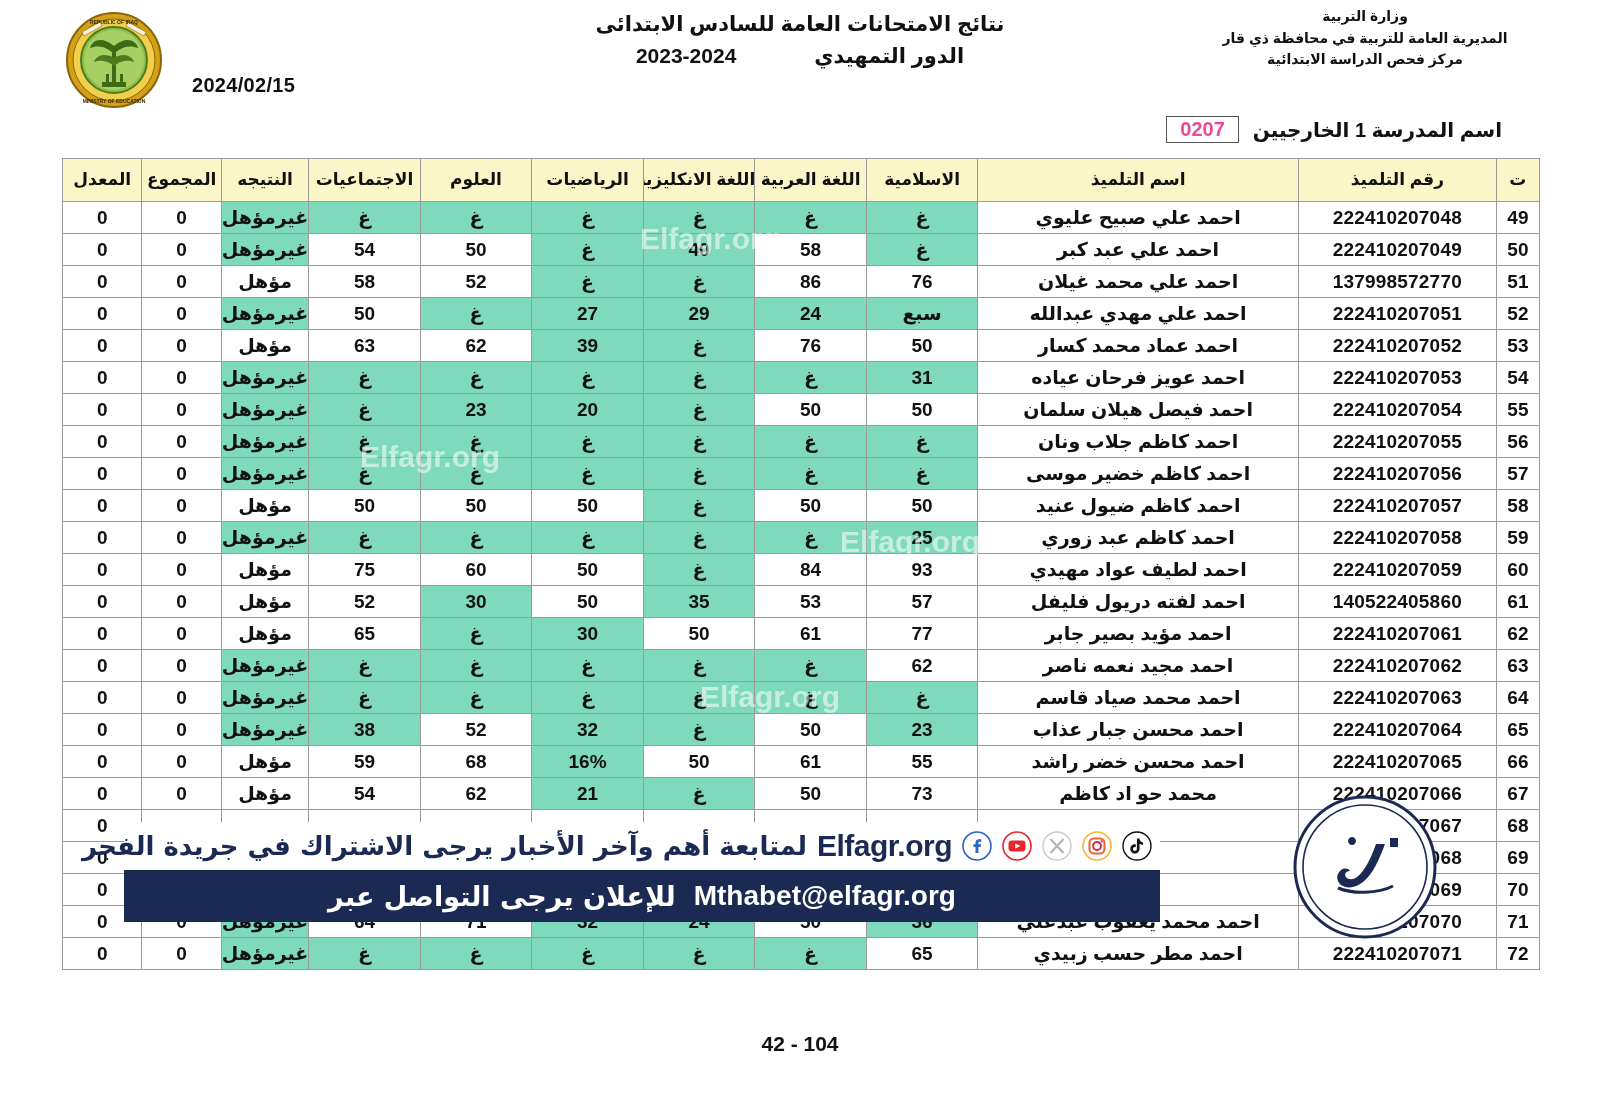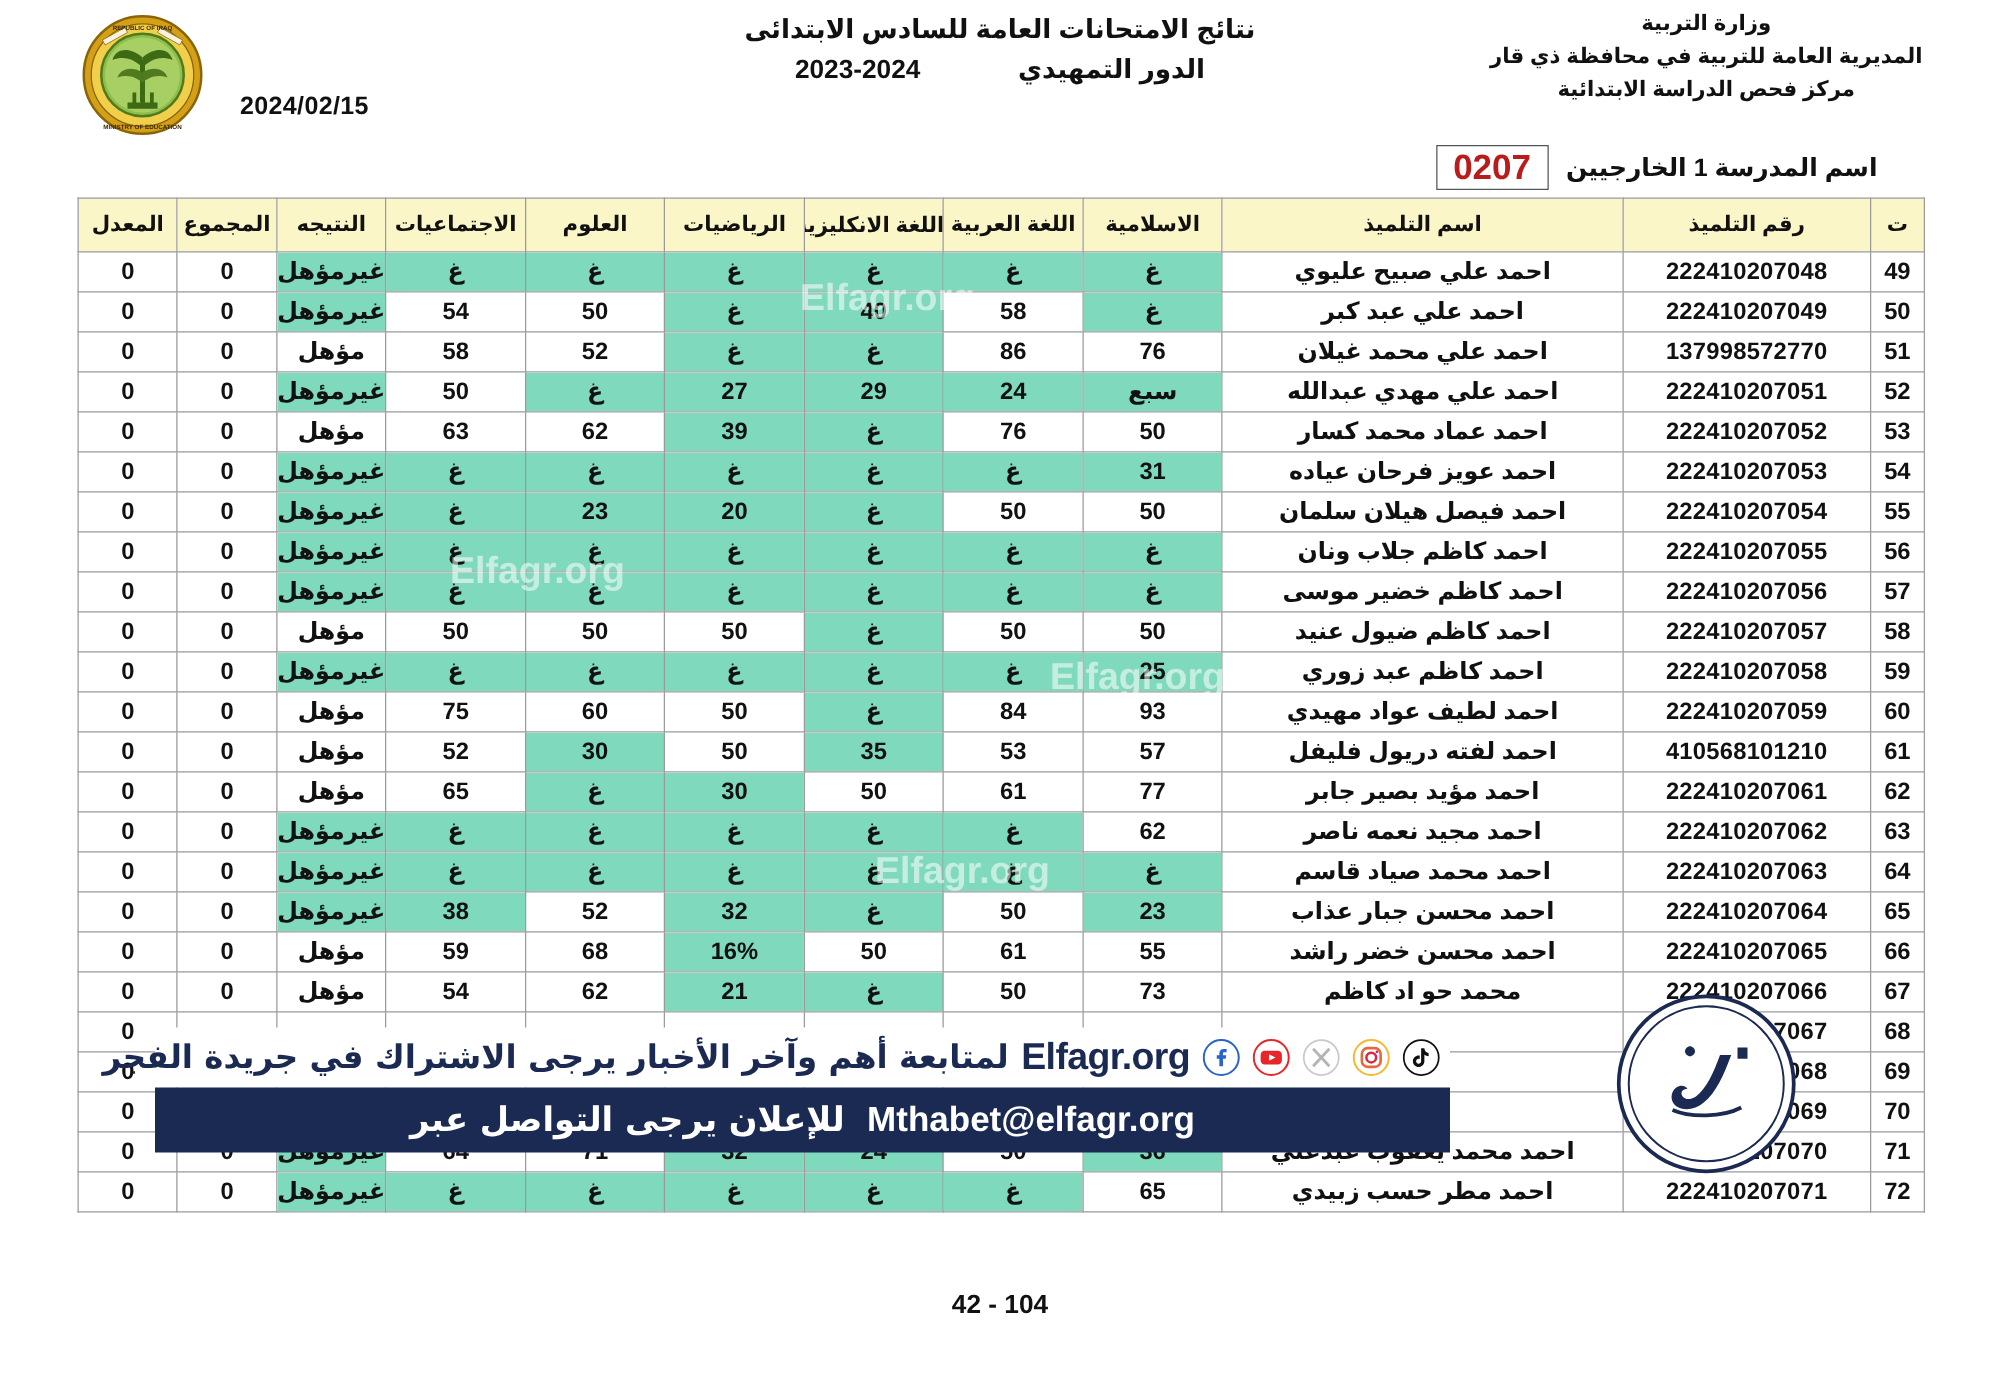--- a/index.html
+++ b/index.html
@@ -34,31 +34,31 @@
   .center-head .l2{
     font-size:21px;font-weight:bold;color:#111;white-space:nowrap;
     line-height:1.5;
     display:flex;justify-content:center;gap:78px;direction:rtl;
   }
   .center-head .l2 .yr{direction:ltr;}
   .right-head{
     position:absolute;right:20px;top:6px;text-align:center;width:430px;
     line-height:1.55;
   }
-  .right-head div{font-size:17px;font-weight:bold;color:#111;white-space:nowrap;}
+  .right-head div{font-size:14px;font-weight:bold;color:#111;white-space:nowrap;}
 
   
   .school-line{
     position:absolute;right:98px;top:116px;
     display:flex;align-items:center;gap:14px;direction:rtl;
   }
   .school-line .lbl{font-size:20px;font-weight:bold;color:#111;white-space:nowrap;}
   .school-code{
-    border:1px solid #555;padding:1px 13px;font-size:28px;font-weight:bold;
-    color:#b91c1c;direction:ltr;background:#fff;margin-left:39px;
+    border:1px solid #555;padding:1px 13px;font-size:20px;font-weight:bold;
+    color:#ec4899;direction:ltr;background:#fff;margin-left:39px;
   }
 
   
   .tbl-wrap{position:absolute;left:62px;top:158px;width:1478px;}
   table.results{
     border-collapse:collapse;width:1478px;table-layout:fixed;
     direction:rtl;
   }
   table.results th,table.results td{
     border:1px solid #9a9a9a;
@@ -385,21 +385,21 @@
             <td class="c-sub absent">غ</td>
             <td class="c-sub pass">50</td>
             <td class="c-sub pass">60</td>
             <td class="c-sub pass">75</td>
             <td class="c-res res-pass">مؤهل</td>
             <td class="c-tot zero">0</td>
             <td class="c-avg zero">0</td>
           </tr>
           <tr>
             <td class="c-ts ts">61</td>
-            <td class="c-id idnum">410568101210</td>
+            <td class="c-id idnum">140522405860</td>
             <td class="c-name name">احمد لفته دريول فليفل</td>
             <td class="c-sub pass">57</td>
             <td class="c-sub pass">53</td>
             <td class="c-sub absent">35</td>
             <td class="c-sub pass">50</td>
             <td class="c-sub absent">30</td>
             <td class="c-sub pass">52</td>
             <td class="c-res res-pass">مؤهل</td>
             <td class="c-tot zero">0</td>
             <td class="c-avg zero">0</td>

